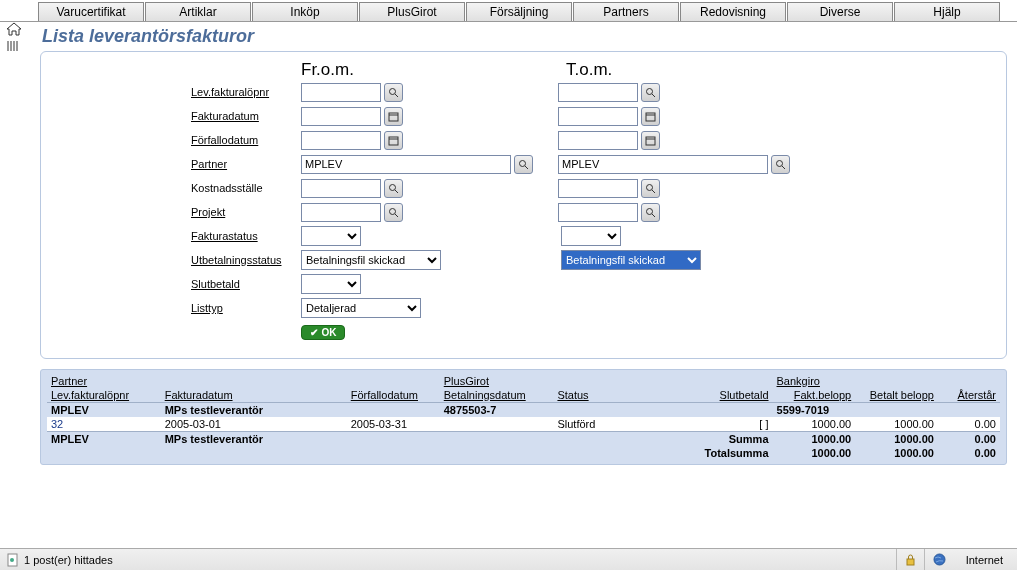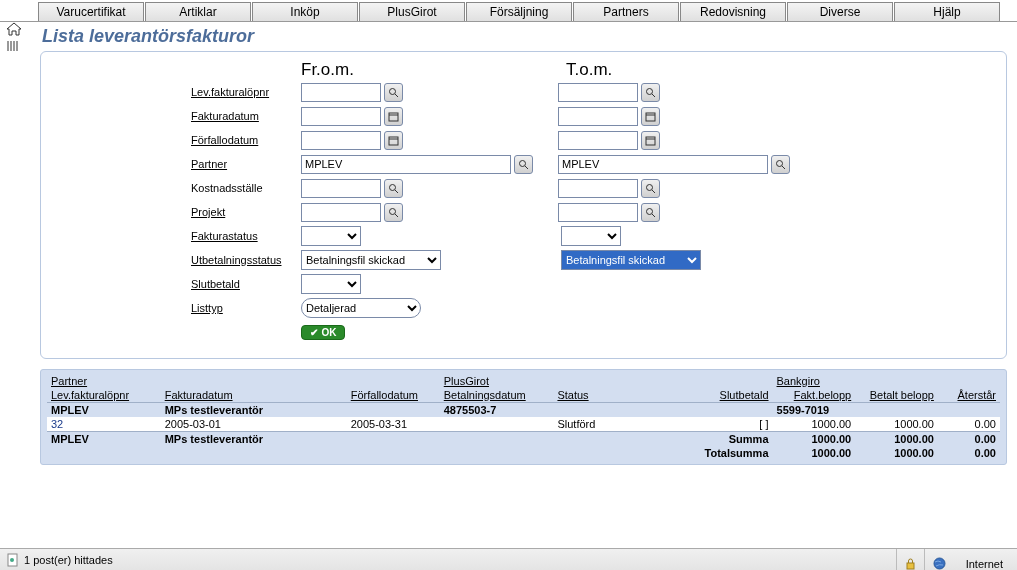--- a/index.html
+++ b/index.html
@@ -94,21 +94,21 @@
   cursor: pointer;
 }
 .sel {
   border: 1px solid #7a8aa8;
   height: 20px;
   font-size: 11px;
   background: #fff;
 }
 .sel-short { width: 60px; }
 .sel-med { width: 140px; }
-.sel-listtype { width: 120px; border-radius: 10px; }
+.sel-listtype { width: 120px; }
 .sel-highlight { background: #316ac5; color: #fff; }
 .ok-btn {
   background: #2a8a2a;
   color: #fff;
   border: 1px solid #1a6a1a;
   border-radius: 4px;
   padding: 1px 8px;
   font-size: 10px;
   font-weight: bold;
   cursor: pointer;
@@ -154,21 +154,21 @@
   display: flex;
   align-items: center;
   padding: 0 6px;
   font-size: 11px;
 }
 .status-spacer { flex: 1; }
 .status-seg {
   border-left: 1px solid #bbb;
   height: 100%;
   display: flex;
-  align-items: flex-end;
+  align-items: center;
   padding: 0 8px;
   gap: 20px;
 }
 svg { display: block; }
 </style>
 </head>
 <body>
 
 <div class="tabbar">
   <div class="tab">Varucertifikat</div>

